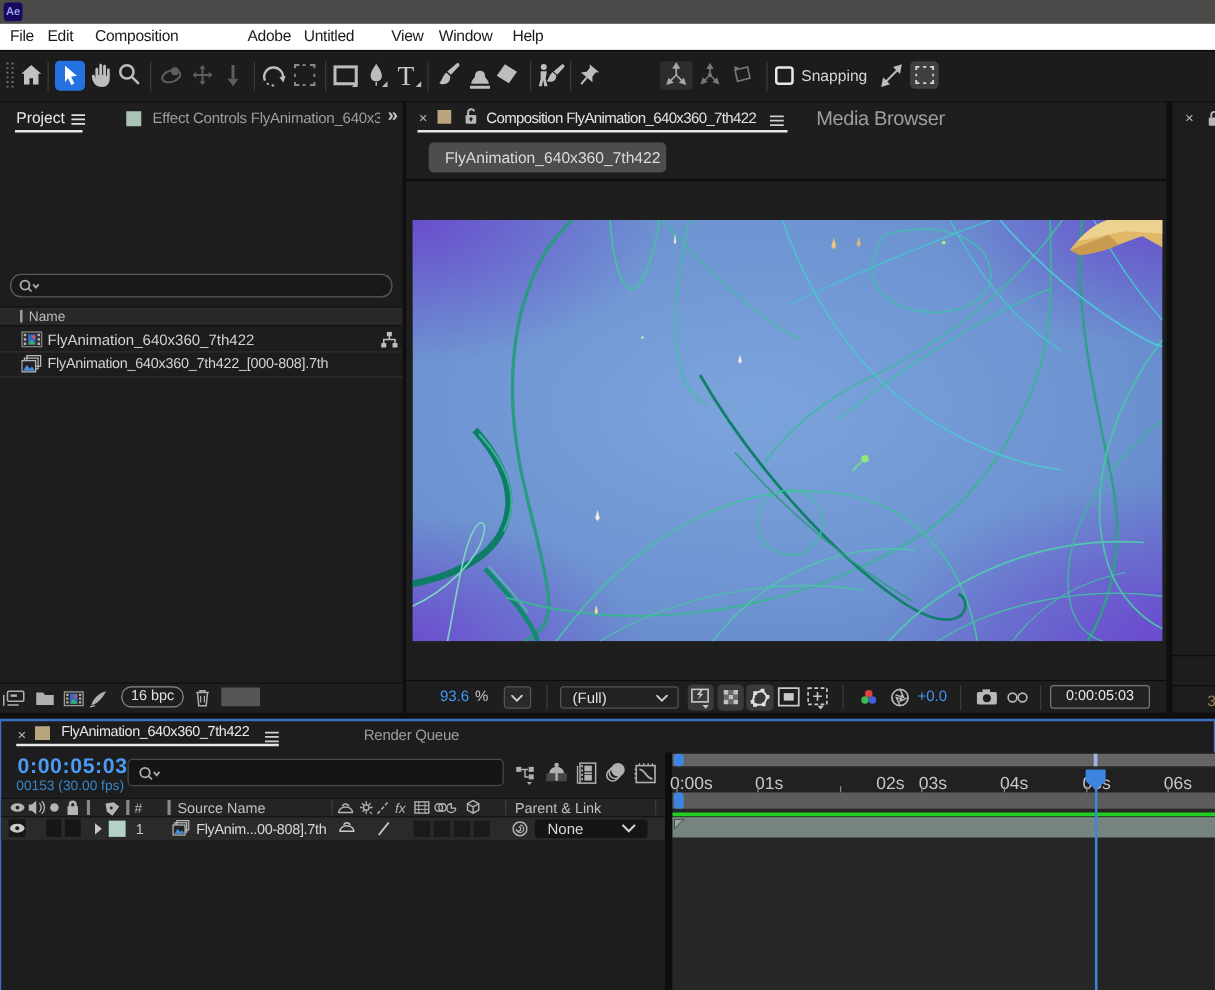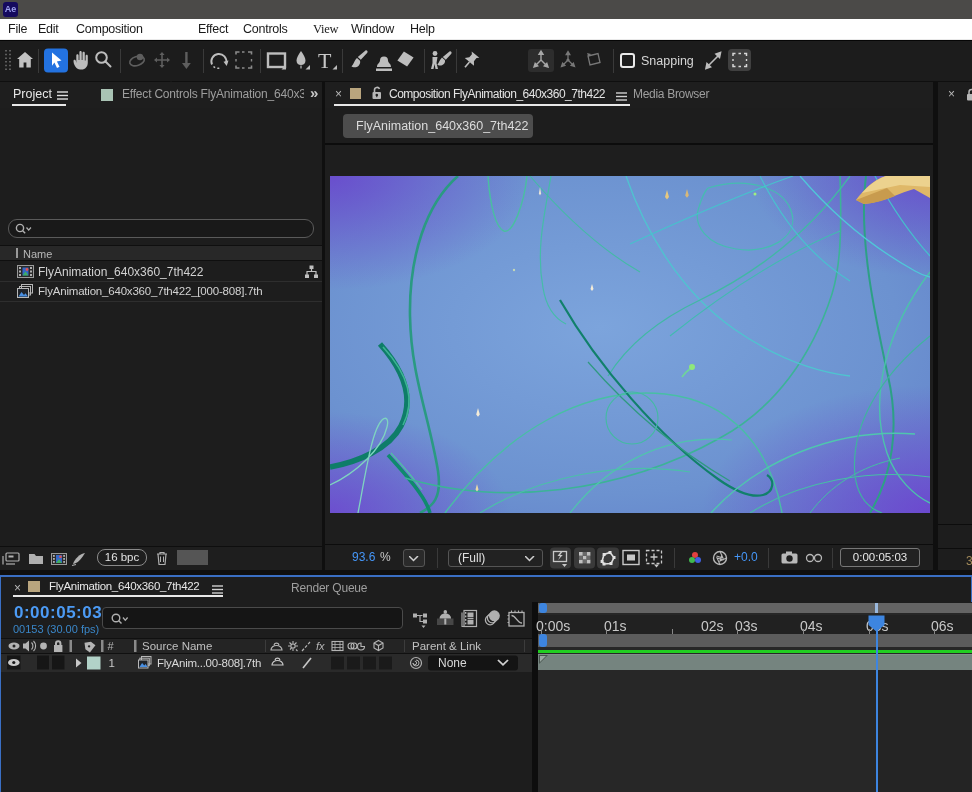--- a/index.html
+++ b/index.html
@@ -30,23 +30,23 @@
 <div id="root">
 
   <div class="abs" id="titlebar"></div>
   <div class="abs" id="aelogo">Ae</div>
 
   <div class="abs" id="menubar"></div>
   <span class="menu" style="left:8px;">File</span>
   <span class="menu" style="left:38px;">Edit</span>
   <span class="menu" style="left:76px;">Composition</span>
   <span class="menu" style="left:155px;margin-top:47px;">Layer</span>
-  <span class="menu" style="left:198px;">Effect</span>
-  <span class="menu" style="left:243px;">Controls</span>
-  <span class="menu" style="left:313px;font-family:Liberation Serif, serif;">View</span>
+  <span class="menu" style="left:198px;">Adobe</span>
+  <span class="menu" style="left:243px;">Untitled</span>
+  <span class="menu" style="left:313px;">View</span>
   <span class="menu" style="left:351px;">Window</span>
   <span class="menu" style="left:410px;">Help</span>
 
   <div class="abs" id="toolbar"></div>
   <svg class="abs" id="toolicons" style="left:0;top:40px;" width="972" height="41" viewBox="0 0 972 41">
     <g fill="none" stroke="#6e6e6e" stroke-width="1.6" stroke-dasharray="1.5,2.2">
       <line x1="6" y1="10" x2="6" y2="31"></line>
         <line x1="10" y1="10" x2="10" y2="31"></line>
     </g>
 
@@ -266,21 +266,21 @@
     </svg>
     <span class="abs tabactive" style="left:64px;top:5px;font-size:12px;letter-spacing:-0.5px;">Composition FlyAnimation_640x360_7th422</span>
     <svg class="abs" style="left:291px;top:9px;" width="12" height="11">
         <g stroke="#d0d0d0" stroke-width="1.4">
           <line x1="0" y1="2" x2="11" y2="2"></line>
           <line x1="0" y1="5.5" x2="11" y2="5.5"></line>
           <line x1="0" y1="9" x2="11" y2="9"></line>
         </g>
       </svg>
     <div class="abs" style="left:9px;top:22px;width:296px;height:2px;background:#e8e8e8;"></div>
-    <span class="abs tabtext" style="left:308px;top:5px;font-size:12px;letter-spacing:-0.3px;">Media Browser</span>
+    <span class="abs tabtext" style="left:328px;top:5px;font-size:16px;letter-spacing:-0.3px;">Media Browser</span>
 
     <div class="abs" style="left:18px;top:32px;width:190px;height:24px;background:#4d4d4d;border-radius:4px;"></div>
     <span class="abs" style="left:31px;top:37px;font-size:12.5px;color:#dcdcdc;">FlyAnimation_640x360_7th422</span>
     <div class="abs" style="left:0;top:61px;width:608px;height:2px;background:#0c0c0c;"></div>
 
     <div class="abs" style="left:0;top:63px;width:608px;height:400px;background:#1e1e1e;"></div>
     <svg class="abs" style="left:5px;top:94px;" width="600" height="337" viewBox="0 0 600 337">
       <defs>
         <radialGradient id="bgGrad" cx="45%" cy="45%" r="90%">
           <stop offset="0%" stop-color="#7ca4dc"></stop>

